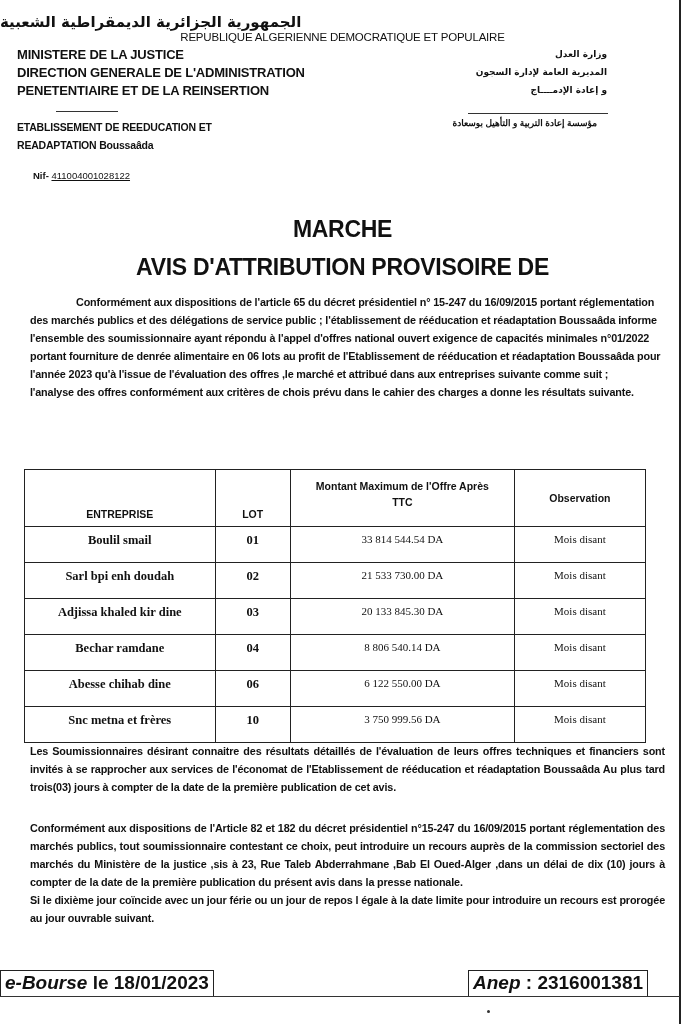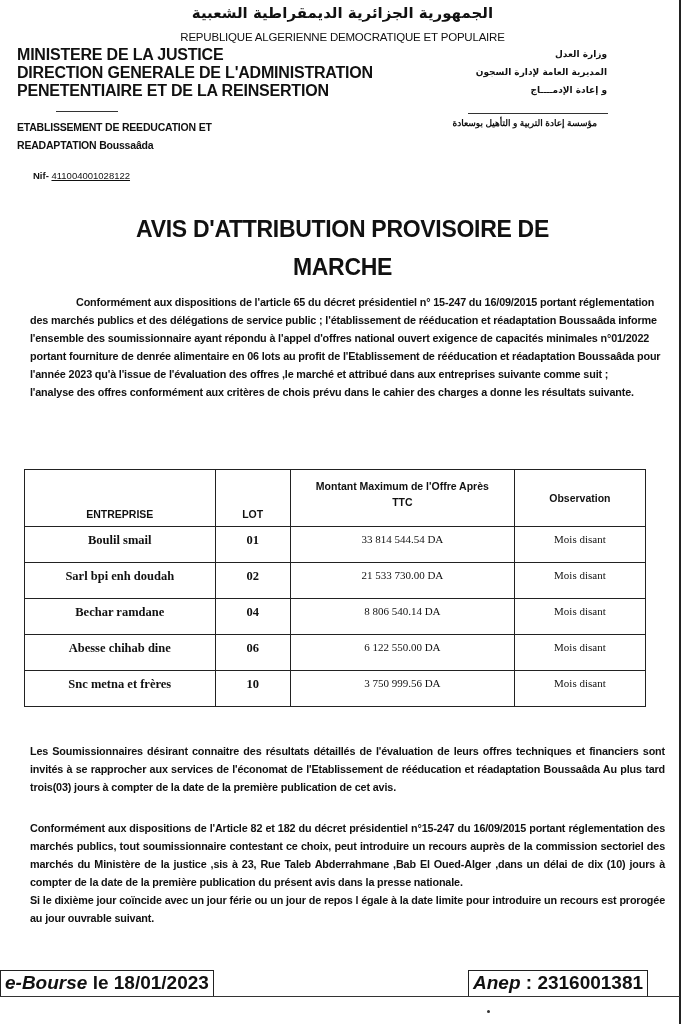--- a/index.html
+++ b/index.html
@@ -2,23 +2,23 @@
 <html><head>
   <meta charset="utf-8">
   <style>
     html, body { margin: 0; padding: 0; }
     body {
       width: 685px; height: 1024px; background: #ffffff; position: relative; overflow: hidden;
       font-family: "Liberation Sans", "DejaVu Sans", sans-serif; color: #111;
     }
     .page-border { position: absolute; left: 679px; top: 0; width: 2px; height: 1024px; background: #222; }
     .abs { position: absolute; }
-    .ar-title { left: 0; width: 685px; top: 4px; text-align: center; font-family: "DejaVu Sans", sans-serif; font-weight: bold; font-size: 15px; direction: rtl; }
+    .ar-title { left: 0; width: 685px; top: 13px; text-align: left; font-family: "DejaVu Sans", sans-serif; font-weight: bold; font-size: 15px; direction: rtl; }
     .fr-republic { left: 0; width: 685px; top: 31px; text-align: center; font-weight: normal; font-size: 11.5px; letter-spacing: -0.2px; }
-    .left-block { left: 17px; top: 46px; font-weight: bold; font-size: 16px; line-height: 18px; letter-spacing: -0.2px; }
+    .left-block { left: 17px; top: 46px; font-weight: bold; font-size: 13px; line-height: 18px; letter-spacing: -0.2px; }
     .right-block { right: 78px; top: 45px; text-align: right; direction: rtl; font-family: "DejaVu Sans", sans-serif; font-weight: bold; font-size: 9px; line-height: 18px; }
     .sep-left { left: 56px; top: 111px; width: 62px; height: 1px; background: #333; }
     .sep-right { left: 468px; top: 113px; width: 140px; height: 1px; background: #333; }
     .left-etab { left: 17px; top: 118px; font-weight: bold; font-size: 10.5px; line-height: 18px; letter-spacing: -0.2px; }
     .right-etab { right: 88px; top: 118px; direction: rtl; font-family: Liberation Sans, sans-serif; font-weight: bold; font-size: 9px; }
     .nif { left: 33px; top: 170px; font-weight: bold; font-size: 9.5px; }
     .nif .num { text-decoration: underline; font-weight: normal; }
     .main-title { left: 0; width: 685px; top: 210px; text-align: center; font-weight: bold; font-size: 23px; line-height: 38px; letter-spacing: -0.3px; }
     .para { left: 30px; width: 635px; font-weight: bold; font-size: 10.8px; line-height: 18px; letter-spacing: -0.15px; }
     .para1 { top: 293px; }
@@ -70,22 +70,22 @@
   <div>READAPTATION Boussaâda</div>
 </div>
 <div class="abs right-etab">مؤسسة إعادة التربية و التأهيل بوسعادة</div>
 
 <div class="abs nif">
   <span>Nif-</span>
   <span class="num">411004001028122</span>
 </div>
 
 <div class="abs main-title">
+  <div>MARCHE</div>
   <div>AVIS D'ATTRIBUTION PROVISOIRE DE</div>
-  <div>MARCHE</div>
 </div>
 
 <div class="abs para para1">
   <span class="indent"></span><span>Conformément aux dispositions de l'article 65 du décret présidentiel n° 15-247 du 16/09/2015 portant réglementation des marchés publics et des délégations de service public ; l'établissement de rééducation et réadaptation Boussaâda informe l'ensemble des soumissionnaire ayant répondu à l'appel d'offres national ouvert exigence de capacités minimales n°01/2022 portant fourniture de denrée alimentaire en 06 lots au profit de l'Etablissement de rééducation et réadaptation Boussaâda pour l'année  2023  qu'à l'issue de l'évaluation des offres ,le marché et attribué dans aux entreprises suivante comme suit ;</span><br>
   <span>l'analyse des offres conformément aux critères de chois prévu dans le cahier des charges a donne les résultats suivante.</span>
 </div>
 
 <table class="results">
   <thead>
     <tr>
@@ -102,20 +102,26 @@
     <tr>
       <td class="ent-c">Boulil smail</td>
       <td class="lotc">01</td>
       <td>33 814 544.54 DA</td>
       <td>Mois disant</td>
     </tr>
     <tr>
       <td class="ent-c">Sarl bpi enh doudah</td>
       <td class="lotc">02</td>
       <td>21 533 730.00 DA</td>
+      <td>Mois disant</td>
+    </tr>
+    <tr>
+      <td class="ent-c">Adjissa khaled kir dine</td>
+      <td class="lotc">03</td>
+      <td>20 133 845.30 DA</td>
       <td>Mois disant</td>
     </tr>
     <tr>
       <td class="ent-c">Bechar ramdane</td>
       <td class="lotc">04</td>
       <td>8 806 540.14 DA</td>
       <td>Mois disant</td>
     </tr>
     <tr>
       <td class="ent-c">Abesse chihab dine</td>

